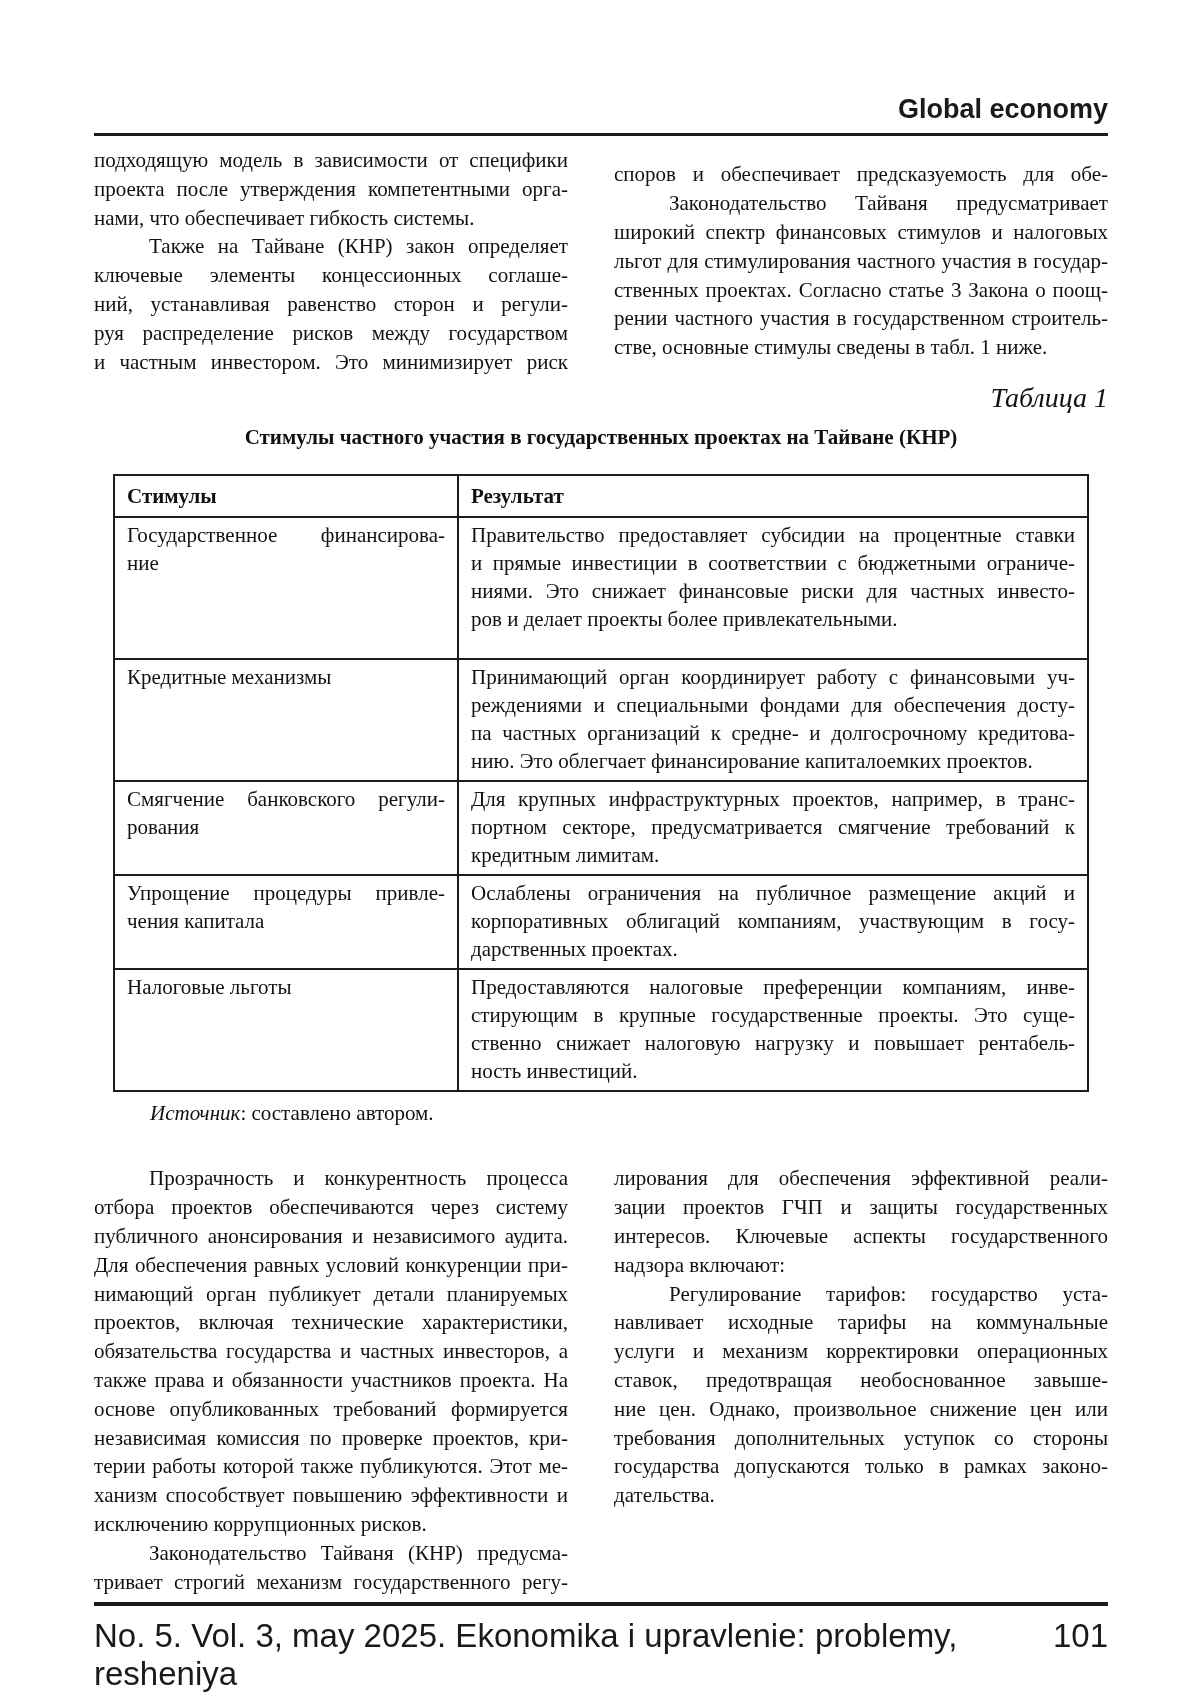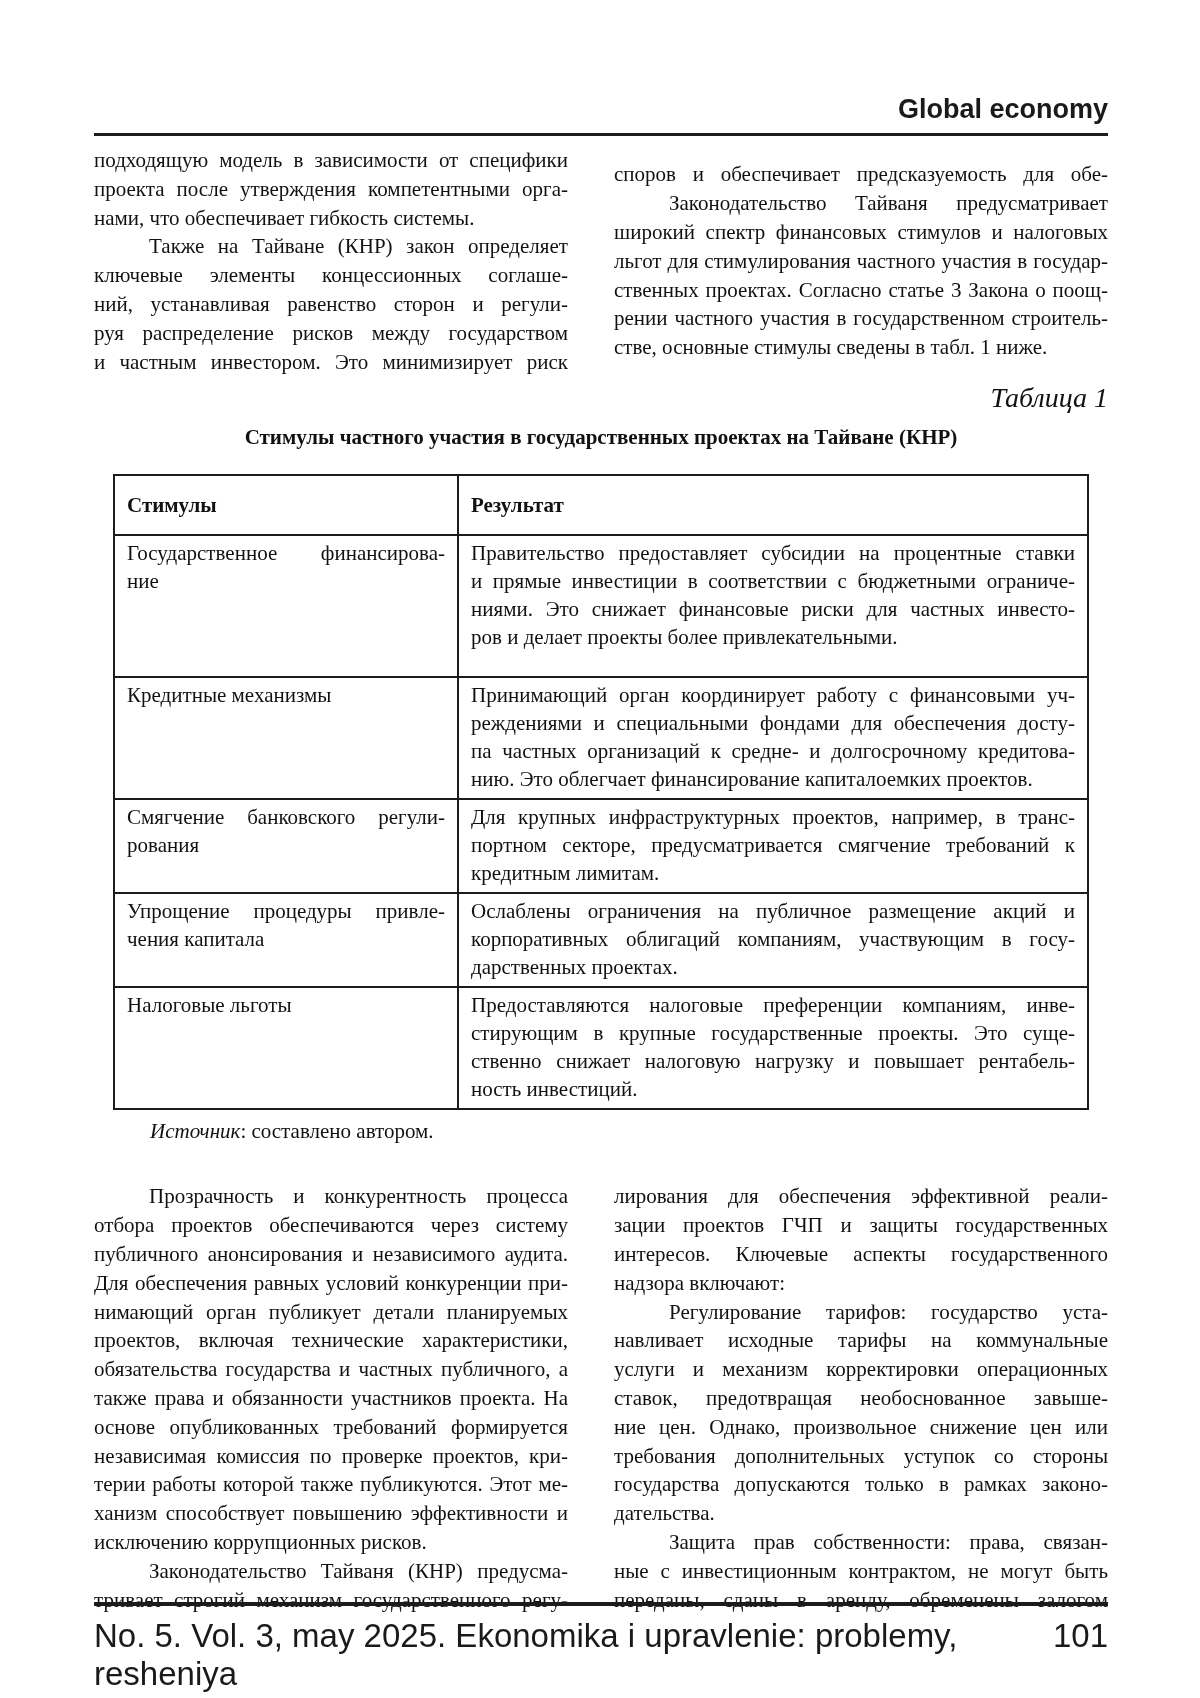--- a/index.html
+++ b/index.html
@@ -57,21 +57,21 @@
     width:974px;
     table-layout:fixed;
   }
   table.stim th, table.stim td {
     border:2px solid #1c1c1c;
     vertical-align:top;
     font-size:21px;
     line-height:28px;
     padding:3px 12px 5px 12px;
   }
-  table.stim th { text-align:left; font-weight:bold; padding:15px 12px; }
+  table.stim th { text-align:left; font-weight:bold; padding:6px 12px; }
   table.stim tr.tall td { height:132px; }
   table.stim td .jline { text-align:justify; text-align-last:justify; }
   table.stim td .jline.last { text-align-last:left; }
 
   .source-note { margin:8px 0 0 56px; font-size:21px; line-height:26px; }
   .src-label { font-style:italic; }
 
   
   .page-footer { position:absolute; left:94px; right:92px; top:1572px; }
   .foot-rule { height:4px; background:#1c1c1c; }
@@ -201,21 +201,21 @@
 
   <div class="two-col bottom-section">
     <div class="col-left">
         <div class="para indent">
           <div class="jline">Прозрачность и конкурентность процесса</div>
           <div class="jline">отбора проектов обеспечиваются через систему</div>
           <div class="jline">публичного анонсирования и независимого аудита.</div>
           <div class="jline">Для обеспечения равных условий конкуренции при-</div>
           <div class="jline">нимающий орган публикует детали планируемых</div>
           <div class="jline">проектов, включая технические характеристики,</div>
-          <div class="jline">обязательства государства и частных публичного, а</div>
+          <div class="jline">обязательства государства и частных инвесторов, а</div>
           <div class="jline">также права и обязанности участников проекта. На</div>
           <div class="jline">основе опубликованных требований формируется</div>
           <div class="jline">независимая комиссия по проверке проектов, кри-</div>
           <div class="jline">терии работы которой также публикуются. Этот ме-</div>
           <div class="jline">ханизм способствует повышению эффективности и</div>
           <div class="jline last">исключению коррупционных рисков.</div>
         </div>
         <div class="para indent">
           <div class="jline">Законодательство Тайваня (КНР) предусма-</div>
           <div class="jline">тривает строгий механизм государственного регу-</div>
@@ -231,25 +231,20 @@
         <div class="para indent">
           <div class="jline">Регулирование тарифов: государство уста-</div>
           <div class="jline">навливает исходные тарифы на коммунальные</div>
           <div class="jline">услуги и механизм корректировки операционных</div>
           <div class="jline">ставок, предотвращая необоснованное завыше-</div>
           <div class="jline">ние цен. Однако, произвольное снижение цен или</div>
           <div class="jline">требования дополнительных уступок со стороны</div>
           <div class="jline">государства допускаются только в рамках законо-</div>
           <div class="jline last">дательства.</div>
         </div>
-        <div class="para indent">
-          <div class="jline">Защита прав собственности: права, связан-</div>
-          <div class="jline">ные с инвестиционным контрактом, не могут быть</div>
-          <div class="jline">переданы, сданы в аренду, обременены залогом</div>
-        </div>
       </div>
   </div>
 
   <div class="page-footer">
     <div class="foot-rule"></div>
     <div class="foot-row">
       <span>No. 5. Vol. 3, may 2025. Ekonomika i upravlenie: problemy, resheniya</span>
       <span>101</span>
     </div>
   </div>

